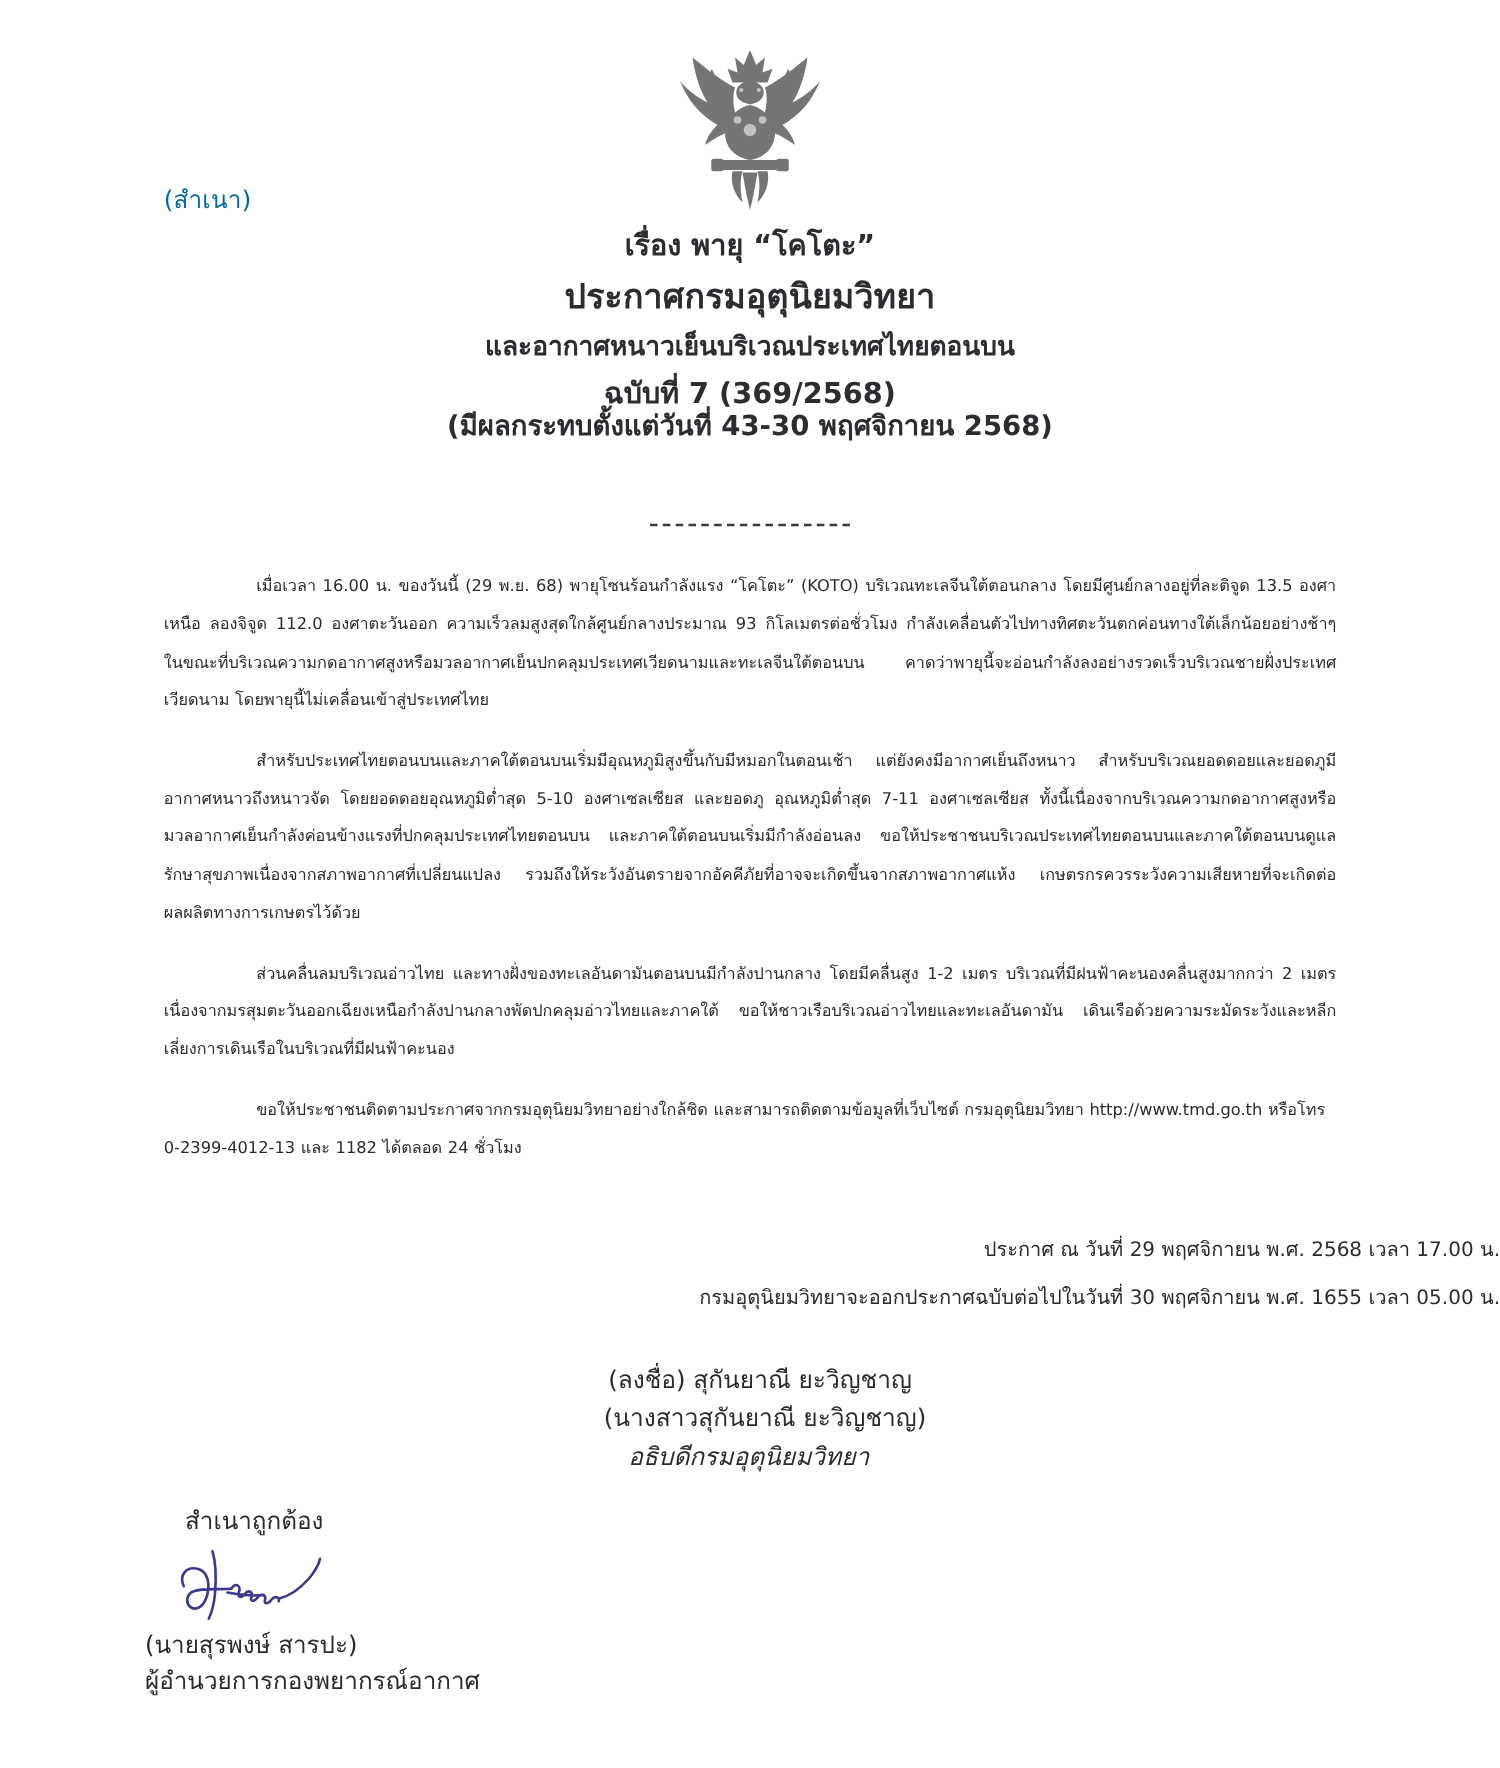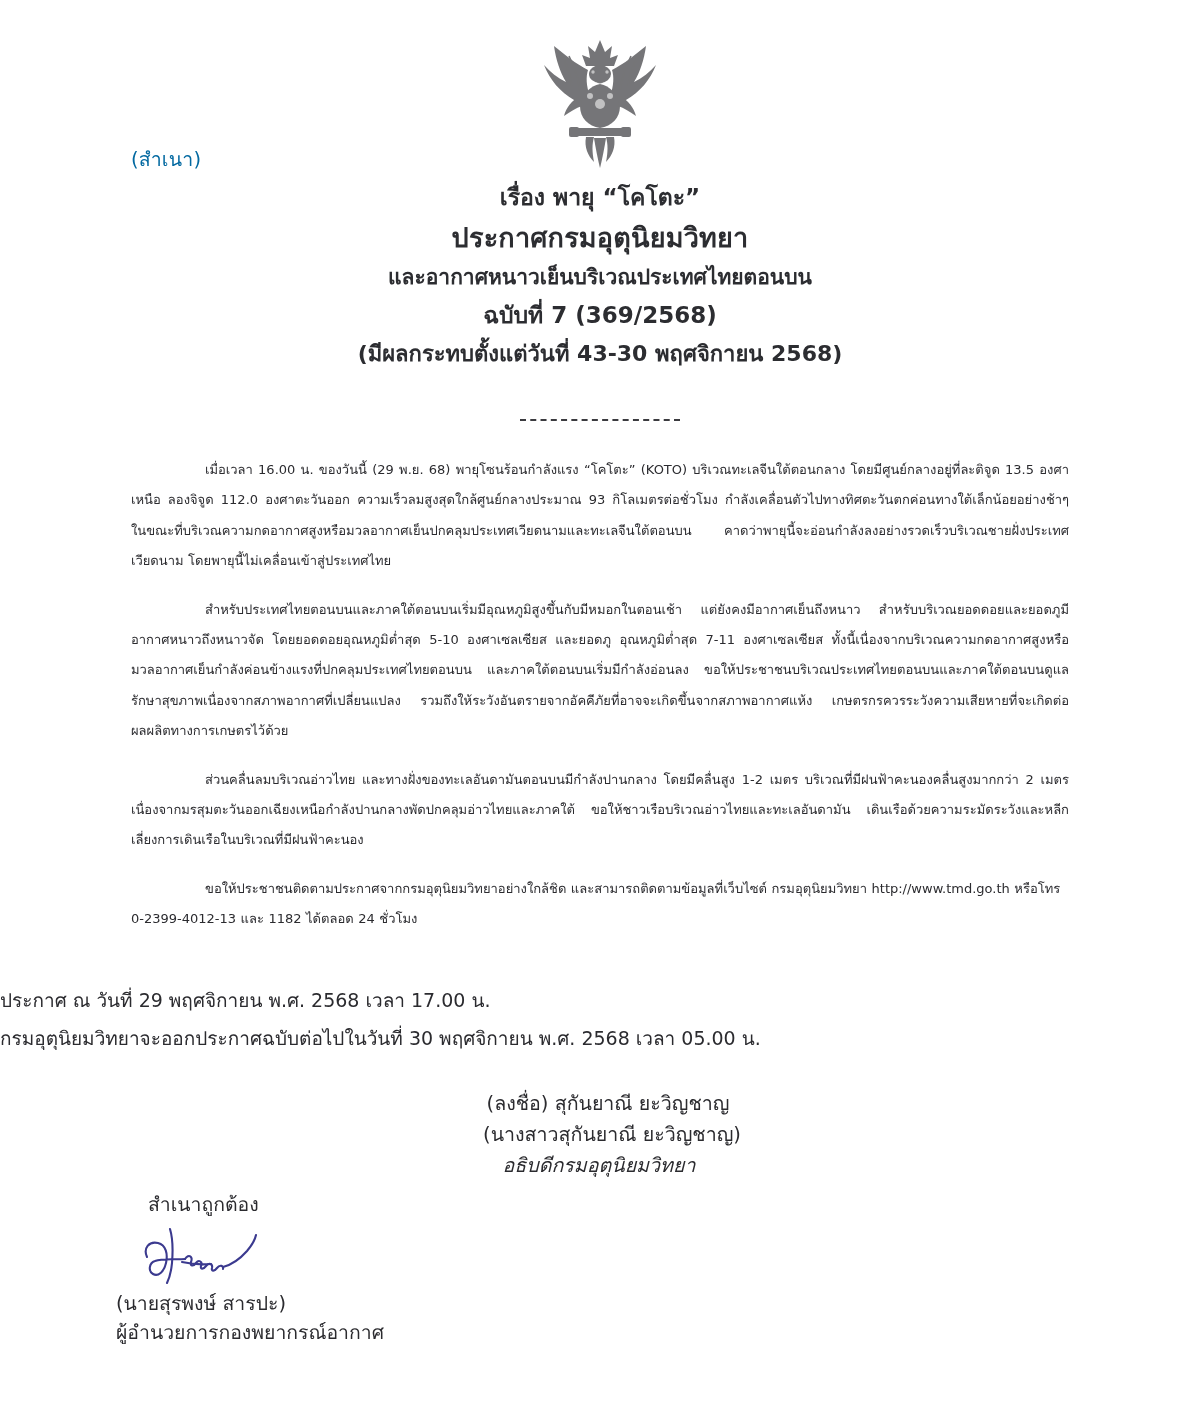--- a/index.html
+++ b/index.html
@@ -54,21 +54,21 @@
     text-align: center;
   }
   .titles .tline {
     font-weight: bold;
     color: #2c2d31;
     line-height: 1.0;
   }
   .t1 { font-size: 27px; margin-bottom: 16px; letter-spacing: .2px; }
   .t2 { font-size: 23px; margin-bottom: 15px; }
   .t3 { font-size: 21px; margin-bottom: 16px; }
-  .t4 { font-size: 23px; margin-bottom: 16px; }
+  .t4 { font-size: 23px; margin-bottom: 4px; }
   .t5 { font-size: 22px; }
 
   
   .rule {
     position: absolute;
     top: 419px;
     left: 520px;
     width: 160px;
     border-top: 2px dashed #3b3b3f;
   }
@@ -86,22 +86,22 @@
     line-height: 30.4px;
     text-align: justify;
     text-justify: inter-word;
     text-indent: 74px;
     color: #2b2b2f;
     word-spacing: .4px;
   }
   p.para.no-just { text-align: left; }
 
   .center-line {
-    text-align: left;
-    font-size: 19px;
+    text-align: right;
+    font-size: 16px;
     line-height: 30px;
     color: #2b2b2f;
     margin: 0;
   }
   .closing {
     position: absolute;
     left: 0; right: 0;
     top: 985px;
     text-align: center;
   }
@@ -124,21 +124,21 @@
 
   
   .cert-block {
     position: absolute;
     left: 115px;
     top: 1190px;
     font-size: 19.4px;
     line-height: 29px;
     color: #2b2b2f;
   }
-  .cert-label { margin-left: 33px; margin-bottom: 2px; }
+  .cert-label { margin-left: 33px; margin-bottom: 2px; margin-top: 12px; }
   .cert-sig {
     width: 150px;
     height: 66px;
     margin-left: 18px;
     margin-bottom: 2px;
     display: block;
   }
   .cert-name { margin-left: 1px; }
   .cert-role { margin-left: 1px; }
 </style>
@@ -203,21 +203,21 @@
 
   <div class="body-block">
     <p class="para">เมื่อเวลา 16.00 น. ของวันนี้ (29 พ.ย. 68) พายุโซนร้อนกำลังแรง “โคโตะ” (KOTO) บริเวณทะเลจีนใต้ตอนกลาง โดยมีศูนย์กลางอยู่ที่ละติจูด 13.5 องศาเหนือ ลองจิจูด 112.0 องศาตะวันออก ความเร็วลมสูงสุดใกล้ศูนย์กลางประมาณ 93 กิโลเมตรต่อชั่วโมง กำลังเคลื่อนตัวไปทางทิศตะวันตกค่อนทางใต้เล็กน้อยอย่างช้าๆ ในขณะที่บริเวณความกดอากาศสูงหรือมวลอากาศเย็นปกคลุมประเทศเวียดนามและทะเลจีนใต้ตอนบน คาดว่าพายุนี้จะอ่อนกำลังลงอย่างรวดเร็วบริเวณชายฝั่งประเทศเวียดนาม โดยพายุนี้ไม่เคลื่อนเข้าสู่ประเทศไทย</p>
     <p class="para">สำหรับประเทศไทยตอนบนและภาคใต้ตอนบนเริ่มมีอุณหภูมิสูงขึ้นกับมีหมอกในตอนเช้า แต่ยังคงมีอากาศเย็นถึงหนาว สำหรับบริเวณยอดดอยและยอดภูมีอากาศหนาวถึงหนาวจัด โดยยอดดอยอุณหภูมิต่ำสุด 5-10 องศาเซลเซียส และยอดภู อุณหภูมิต่ำสุด 7-11 องศาเซลเซียส ทั้งนี้เนื่องจากบริเวณความกดอากาศสูงหรือมวลอากาศเย็นกำลังค่อนข้างแรงที่ปกคลุมประเทศไทยตอนบน และภาคใต้ตอนบนเริ่มมีกำลังอ่อนลง ขอให้ประชาชนบริเวณประเทศไทยตอนบนและภาคใต้ตอนบนดูแลรักษาสุขภาพเนื่องจากสภาพอากาศที่เปลี่ยนแปลง รวมถึงให้ระวังอันตรายจากอัคคีภัยที่อาจจะเกิดขึ้นจากสภาพอากาศแห้ง เกษตรกรควรระวังความเสียหายที่จะเกิดต่อผลผลิตทางการเกษตรไว้ด้วย</p>
     <p class="para">ส่วนคลื่นลมบริเวณอ่าวไทย และทางฝั่งของทะเลอันดามันตอนบนมีกำลังปานกลาง โดยมีคลื่นสูง 1-2 เมตร บริเวณที่มีฝนฟ้าคะนองคลื่นสูงมากกว่า 2 เมตร เนื่องจากมรสุมตะวันออกเฉียงเหนือกำลังปานกลางพัดปกคลุมอ่าวไทยและภาคใต้ ขอให้ชาวเรือบริเวณอ่าวไทยและทะเลอันดามัน เดินเรือด้วยความระมัดระวังและหลีกเลี่ยงการเดินเรือในบริเวณที่มีฝนฟ้าคะนอง</p>
     <p class="para no-just">ขอให้ประชาชนติดตามประกาศจากกรมอุตุนิยมวิทยาอย่างใกล้ชิด และสามารถติดตามข้อมูลที่เว็บไซต์ กรมอุตุนิยมวิทยา http://www.tmd.go.th หรือโทร 0-2399-4012-13 และ 1182 ได้ตลอด 24 ชั่วโมง</p>
   </div>
 
   <div class="closing">
     <p class="center-line cl">ประกาศ ณ วันที่ 29 พฤศจิกายน พ.ศ. 2568 เวลา 17.00 น.</p>
-    <p class="center-line cl">กรมอุตุนิยมวิทยาจะออกประกาศฉบับต่อไปในวันที่ 30 พฤศจิกายน พ.ศ. 2568 เวลา 05.00 น.</p>
+    <p class="center-line cl">กรมอุตุนิยมวิทยาจะออกประกาศฉบับต่อไปในวันที่ 30 พฤศจิกายน พ.ศ. 1655 เวลา 05.00 น.</p>
   </div>
 
   <div class="sign-block">
     <div class="s1">(ลงชื่อ)  สุกันยาณี ยะวิญชาญ</div>
     <div class="s2">(นางสาวสุกันยาณี ยะวิญชาญ)</div>
     <div class="s3">อธิบดีกรมอุตุนิยมวิทยา</div>
   </div>
 
   <div class="cert-block">
     <div class="cert-label">สำเนาถูกต้อง</div>

